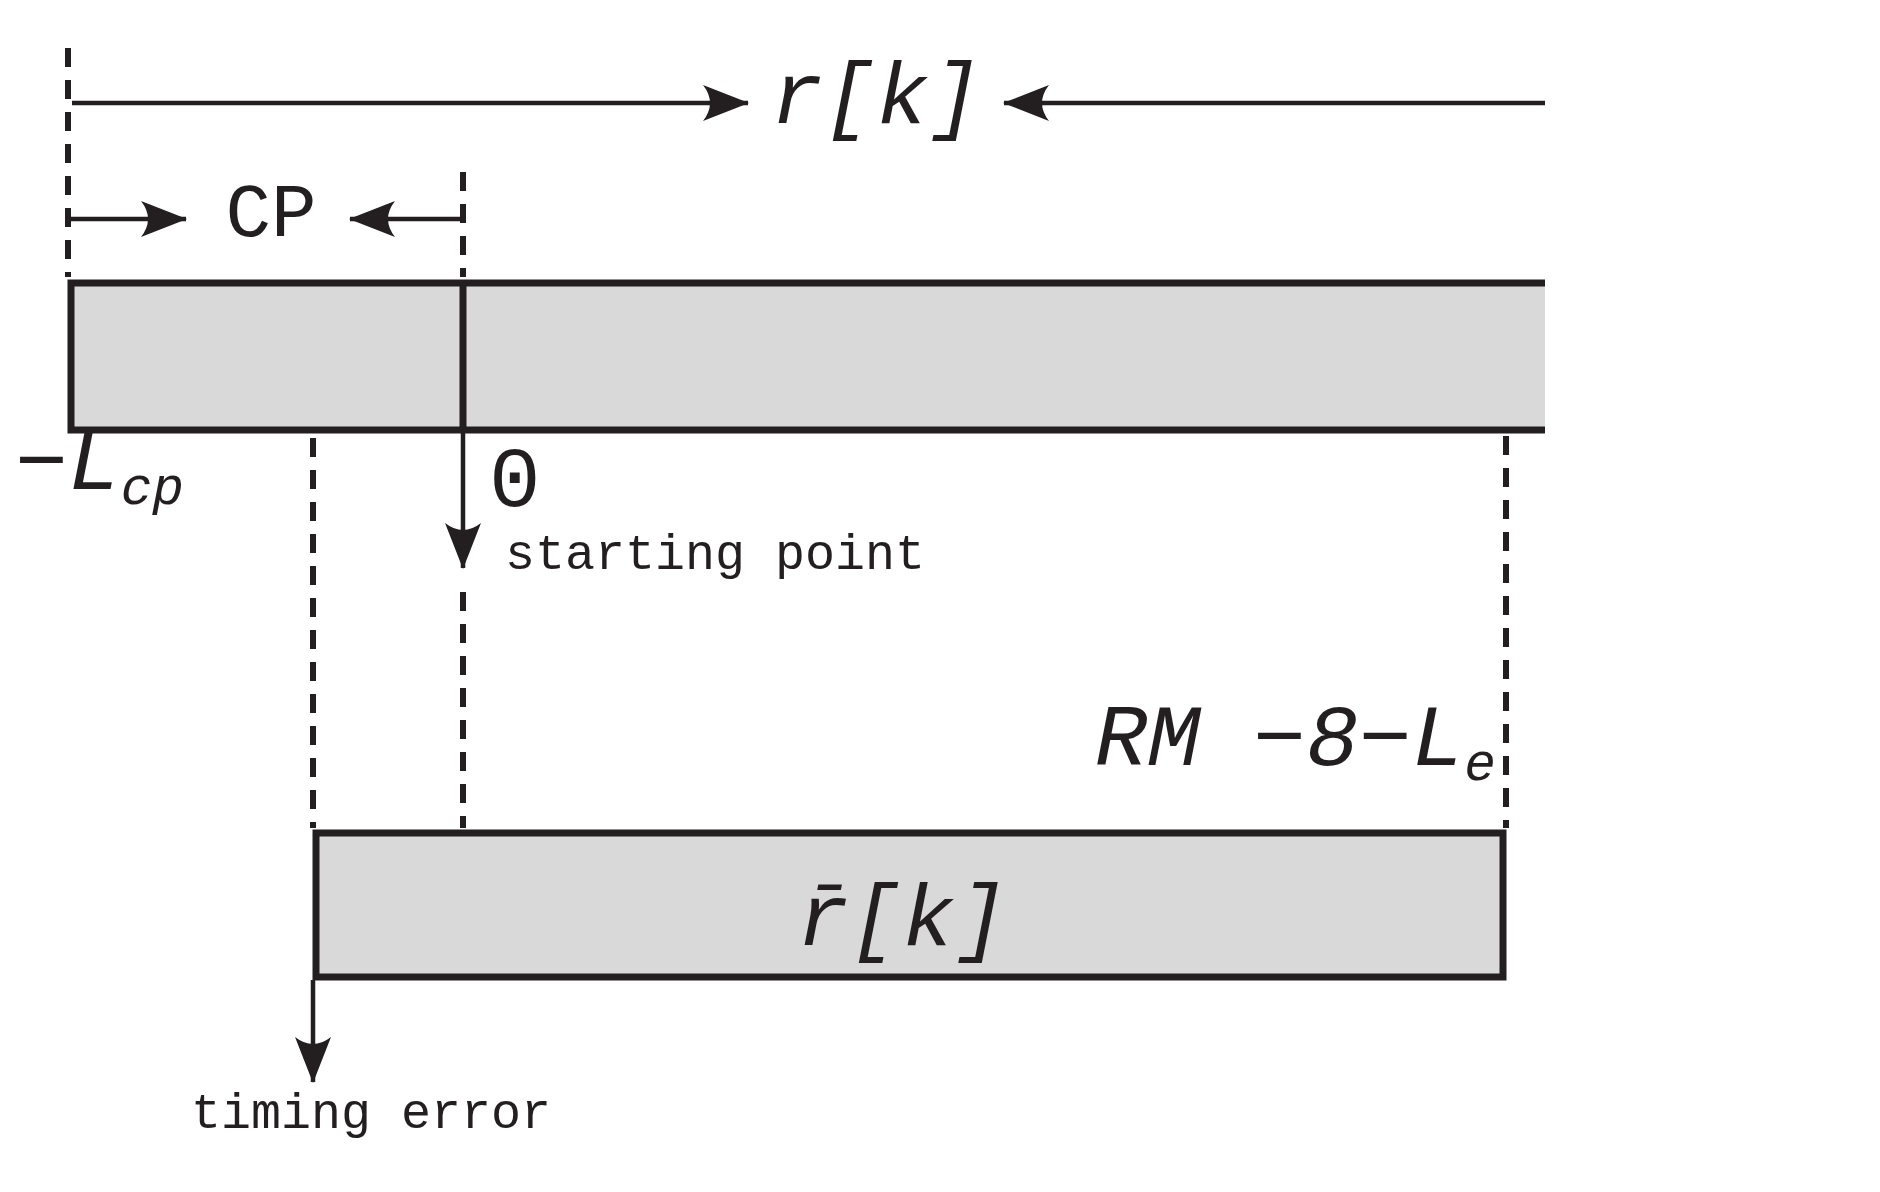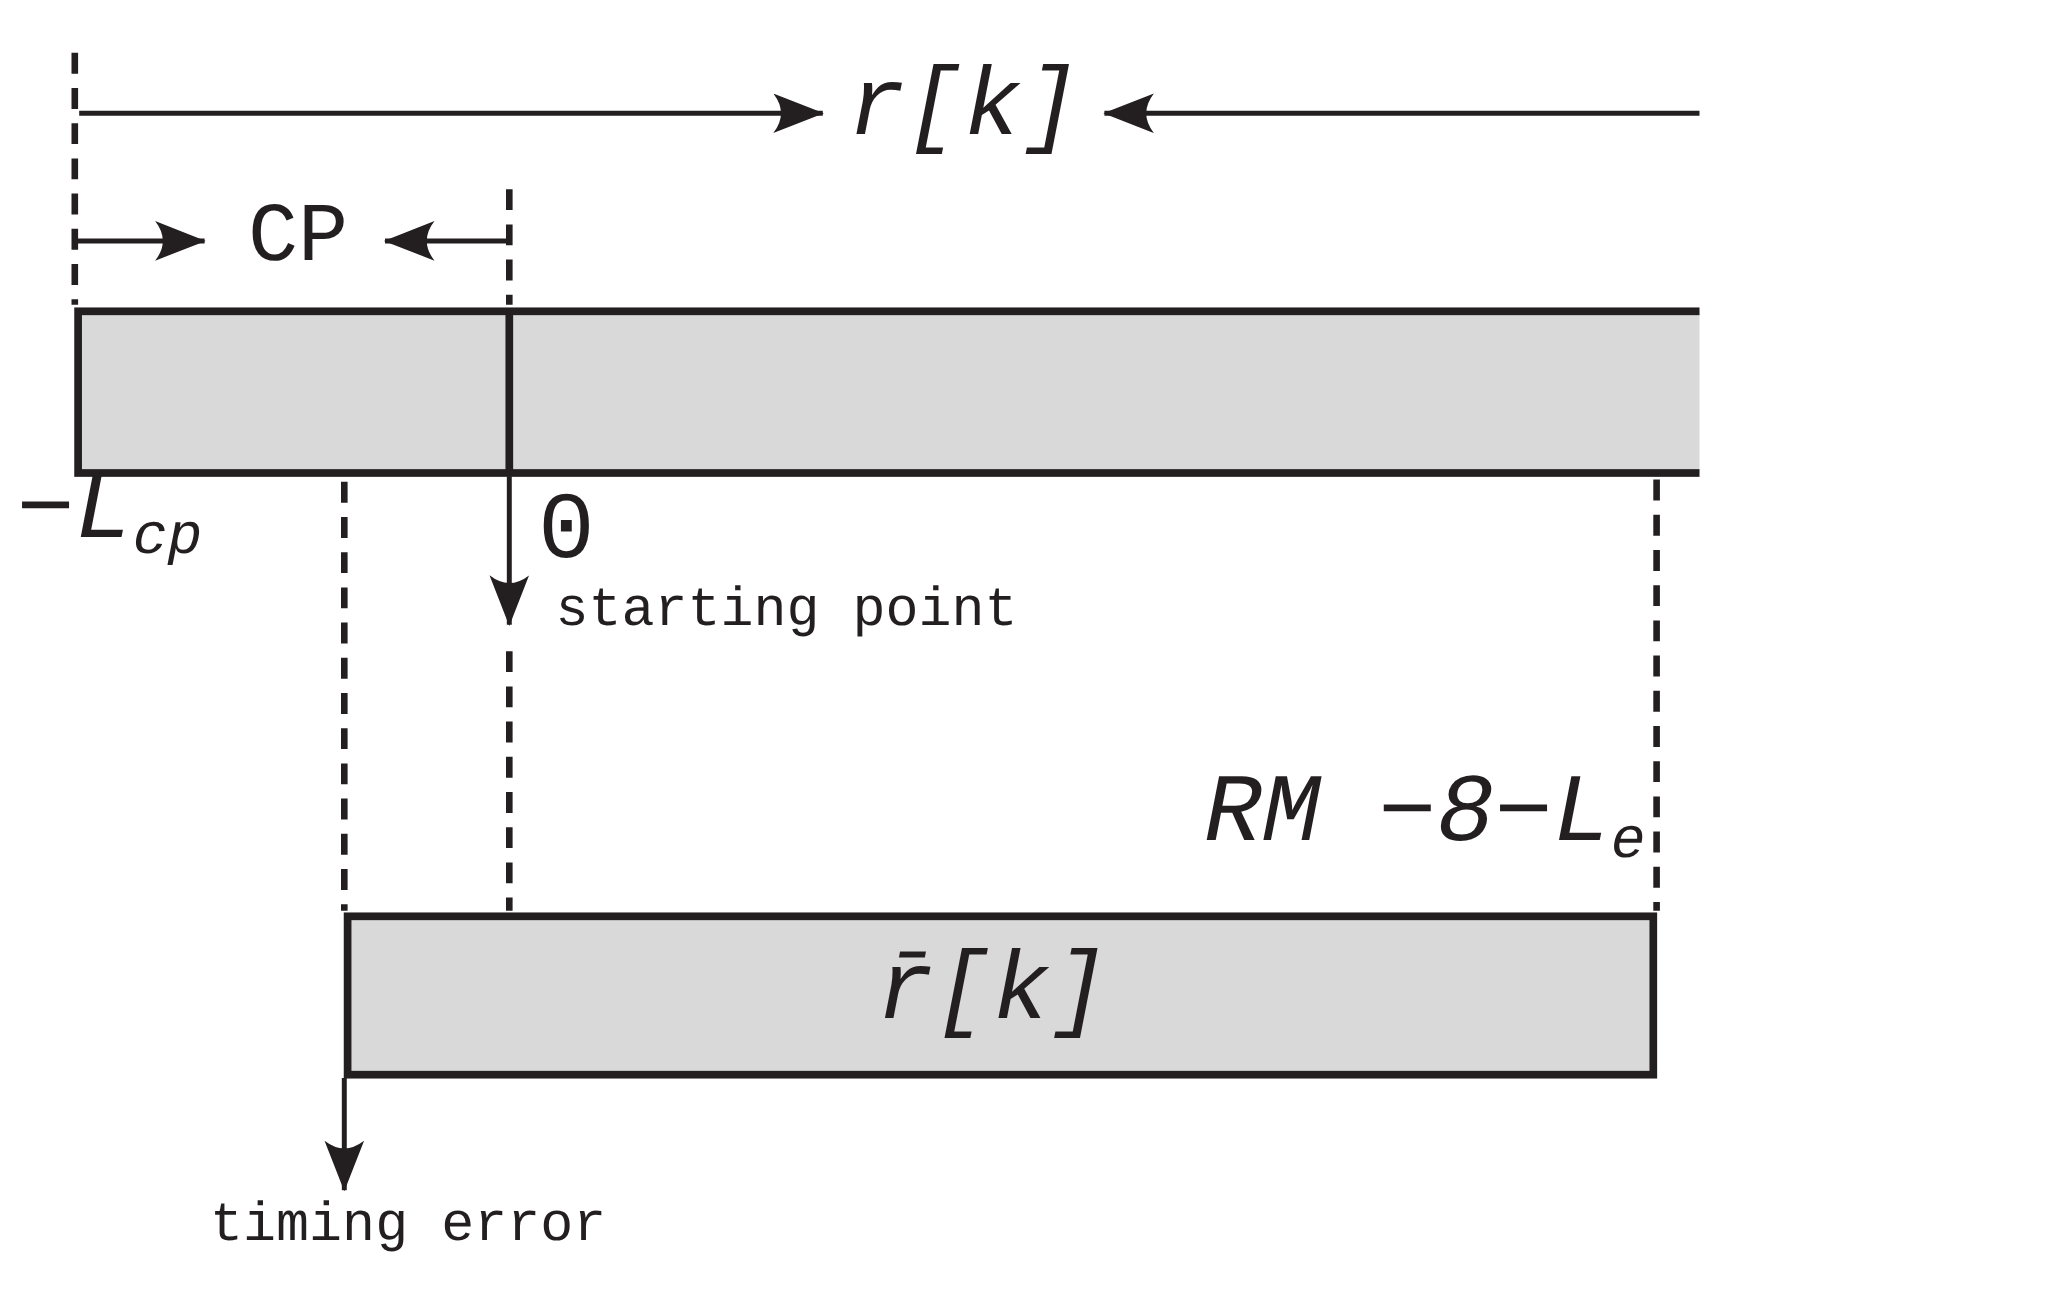--- a/index.html
+++ b/index.html
@@ -78,21 +78,21 @@
 
   <div class="label caption" style="left:505px; top:531px;">
     <span>starting point</span>
   </div>
 
 
   <div class="label math rightalign" style="left:1496px; top:698px;">
     <span>RM −8−L</span><sub>e</sub>
   </div>
 
-  <div class="label math center" style="left:902px; top:903px;text-align:center;">
+  <div class="label math center" style="left:902px; top:922px;text-align:center;">
     <span>r̄</span><span>[k]</span>
   </div>
 
   <div class="label caption" style="left:147px; top:1090px;margin-left:44px;">
     <span>timing error</span>
   </div>
 
 </div>
 
 </body></html>

